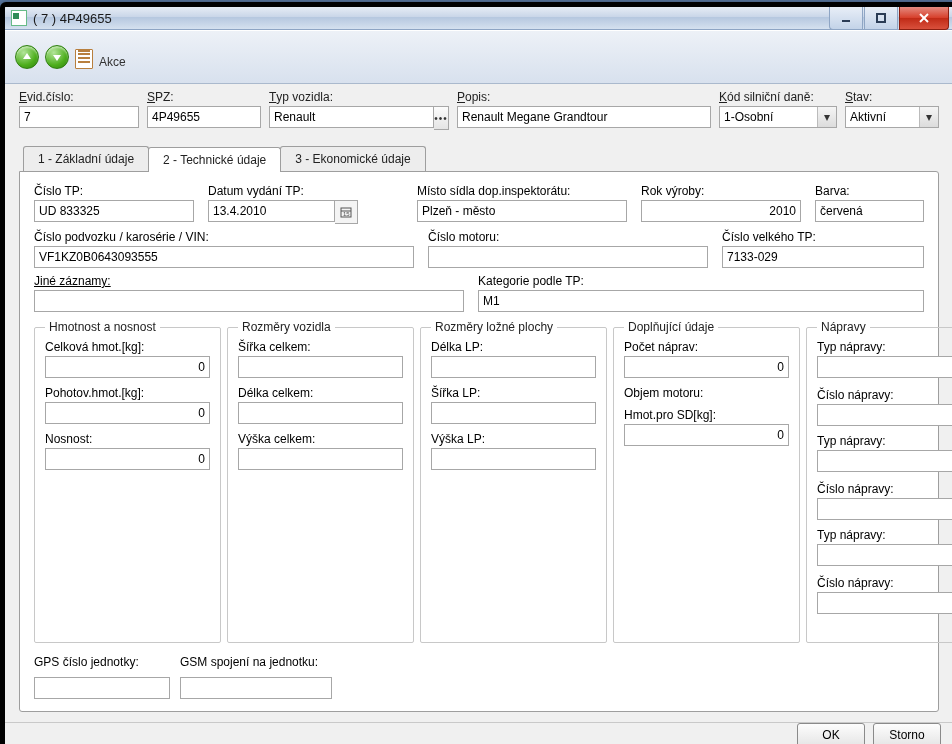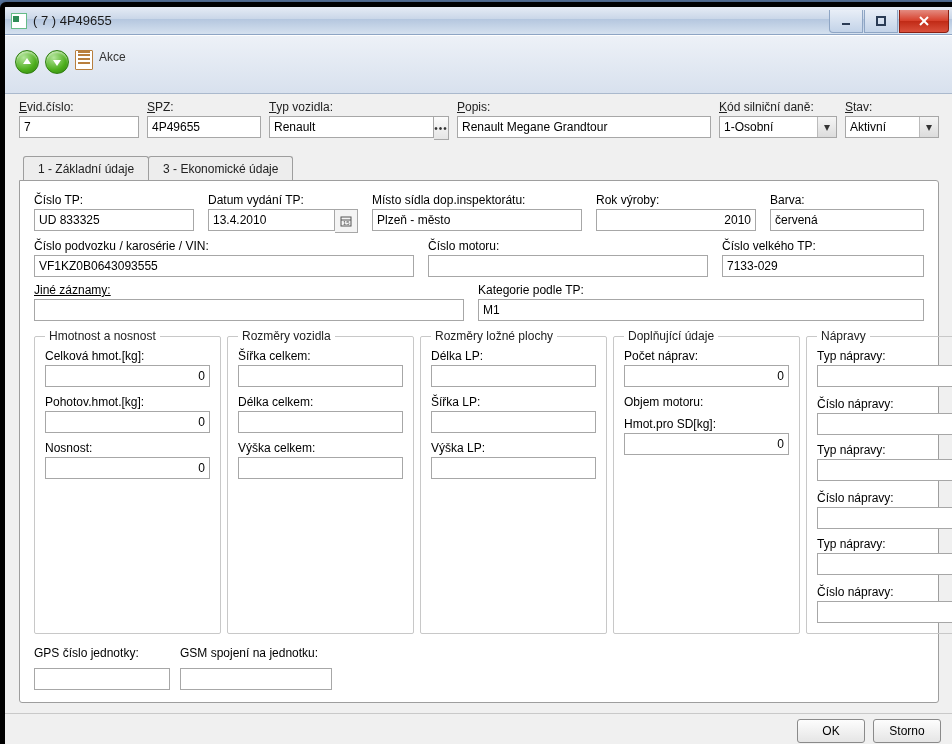--- a/index.html
+++ b/index.html
@@ -73,21 +73,21 @@
     color: #fff;
     border-color: #8c1f11;
     border-radius: 0 0 4px 0;
   }
   .winbtn svg { width: 12px; height: 12px; }
   
   .toolbar {
     background: linear-gradient(to bottom, #edf1f7 0%, #d8e1ee 100%);
     height: 32px;
     display: flex;
-    align-items: flex-start;
+    align-items: flex-end;
     padding: 14px 10px;
     gap: 6px;
     border-top: 1px solid #fff;
     border-bottom: 1px solid #aab9cd;
   }
   .circle-btn {
     width: 22px; height: 22px;
     border-radius: 50%;
     background: radial-gradient(circle at 35% 30%, #b3e59a, #4cae1b 60%, #2e7d0e);
     border: 1px solid #2f7f10;
@@ -204,39 +204,39 @@
     position: relative;
     z-index: 1;
   }
   
   .row { display:flex; gap: 14px; margin-bottom: 6px; flex-wrap: wrap; }
   .cell { display:flex; flex-direction:column; gap: 2px; }
   .cell input { width: 100%; }
   
   .w160 { width: 160px; }
   .w150 { width: 150px; }
-  .w210 { width: 210px; }
+  .w210 { width: 210px; margin-left: 45px; }
   .w380 { width: 380px; }
   .w280 { width: 280px; }
   .w430 { width: 430px; text-decoration: underline; }
   .flex1 { flex: 1; }
 
   .date-field { display:flex; }
   .date-field input { flex:1; }
   .date-field .cal {
     width:22px; height:22px; border:1px solid #a7a7a7; border-left:none;
     background:#f4f4f4; display:flex;align-items:center;justify-content:center; cursor:pointer;
   }
   .date-field .cal svg { width:12px; height:12px; }
   
   .groups-row { display:flex; gap: 6px; margin-top: 8px; }
   fieldset.group {
     border: 1px solid #c8c8c8;
     border-radius: 2px;
-    padding: 6px 10px 10px 10px;
+    padding: 6px 10px 28px 10px;
     margin: 0;
   }
   fieldset.group legend {
     padding: 0 4px; color: #222;
   }
   .g1 { width: 158px; }
   .g2 { width: 136px; }
   .g3 { width: 142px; }
   .g4 { width: 140px; }
   .g5 { flex: 1; }
@@ -346,20 +346,21 @@
         <div class="sel">
           <input type="text" class="text-input" value="Aktivní" style="">
           <div class="arrow">▾</div>
         </div>
       </div>
     </div>
 
     <div class="tabset">
       <div class="tabstrip">
         <div class="tab">1 - Základní údaje</div>
+        <div class="tab active">2 - Technické údaje</div>
         <div class="tab">3 - Ekonomické údaje</div>
       </div>
       <div class="tabpanel">
 
         <div class="row">
           <div class="cell w160">
             <span>Číslo TP:</span>
             <input class="highlight" type="text" value="UD 833325" style="">
           </div>
           <div class="cell w150">

